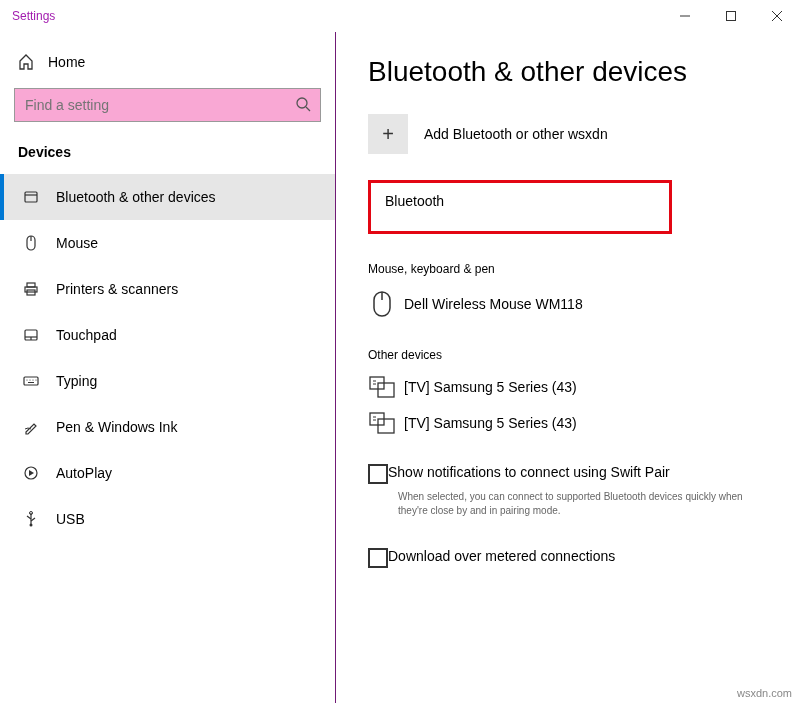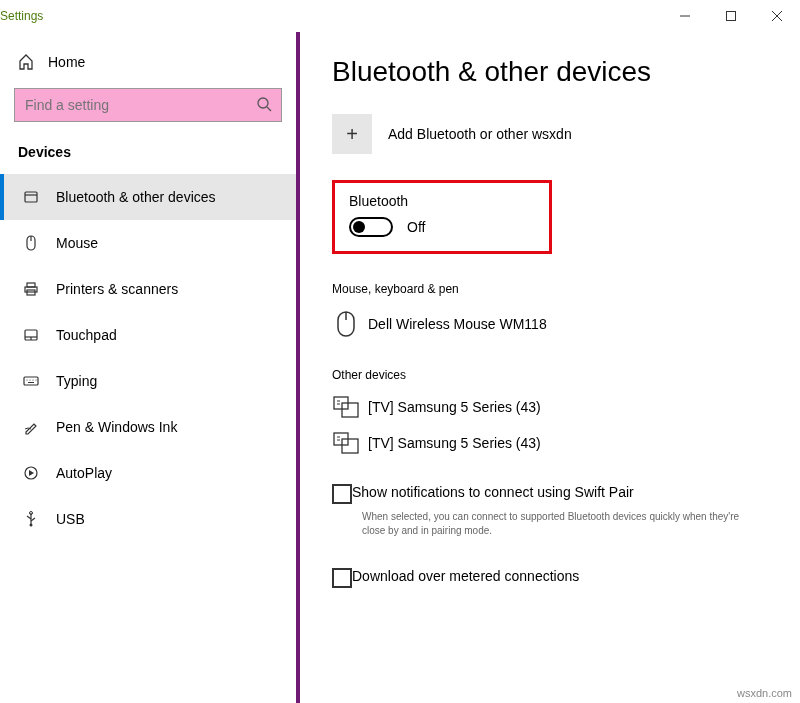--- a/index.html
+++ b/index.html
@@ -1,35 +1,35 @@
 <!DOCTYPE html>
 <html><head>
 <meta charset="utf-8">
 <style>
 * { box-sizing: border-box; margin: 0; padding: 0; font-family: "Segoe UI", Arial, sans-serif; }
 body { background: #fff; width: 800px; height: 703px; overflow: hidden; color: #000; }
-.titlebar { height: 32px; display: flex; align-items: center; font-size: 12px; color: #4d7c0f; }
+.titlebar { height: 32px; display: flex; align-items: center; padding-left: 12px; font-size: 12px; color: #a21caf; }
 .titlebar .spacer { flex: 1; }
 .titlebar .winbtn { width: 46px; height: 32px; display: flex; align-items: center; justify-content: center; color: #333; }
 .layout { display: flex; height: calc(703px - 32px); }
-.sidebar { width: 300px; border-right: 4px solid #701a75; padding-top: 16px; }
+.sidebar { width: 336px; border-right: 1px solid #701a75; padding-top: 16px; }
 .home-row { display: flex; align-items: center; gap: 14px; padding: 6px 18px 18px 18px; font-size: 14px; }
 .search { margin: 0 14px 22px 14px; position: relative; }
 .search input { width: 100%; height: 34px; border: 1px solid #999; padding: 0 34px 0 10px; font-size: 14px; background: #f9a8d4; }
 .search .sicon { position: absolute; right: 10px; top: 8px; color: #555; }
 .cat { font-weight: 600; font-size: 14px; padding: 0 18px 14px 18px; }
 .nav-item { display: flex; align-items: center; gap: 16px; height: 46px; padding: 0 18px 0 18px; font-size: 14px; border-left: 4px solid transparent; cursor: default; margin-left: 0; }
 .nav-item.active { background: #e6e6e6; border-left-color: #0078d4; }
 .nav-item .nicon { width: 18px; display: flex; justify-content: center; color: #333; }
 .main { flex: 1; padding: 24px 32px 0 32px; overflow: hidden; }
 .page-title { font-size: 28px; font-weight: 400; margin-bottom: 26px; }
 .add-row { display: flex; align-items: center; gap: 16px; margin-bottom: 26px; }
 .plusbox { width: 40px; height: 40px; background: #e6e6e6; display: flex; align-items: center; justify-content: center; font-size: 20px; color: #333; }
 .add-label { font-size: 14px; }
-.bt-box { border: 3px solid #e30613; padding: 10px 14px 14px 14px; width: 220px; margin-bottom: 28px; }
+.bt-box { border: 3px solid #e30613; padding: 10px 14px 14px 14px; width: 304px; margin-bottom: 28px; }
 .bt-label { font-size: 14px; margin-bottom: 8px; }
 .toggle-row { display: flex; align-items: center; gap: 14px; }
 .toggle { width: 44px; height: 20px; border: 2px solid #000; border-radius: 10px; position: relative; }
 .toggle::before { content: ""; position: absolute; width: 12px; height: 12px; background: #000; border-radius: 50%; top: 2px; left: 2px; }
 .toggle-state { font-size: 14px; }
 .section { font-size: 12px; font-weight: 400; margin-bottom: 14px; }
 .dev-row { display: flex; align-items: center; gap: 8px; margin-bottom: 14px; font-size: 14px; }
 .dev-icon { width: 28px; display: flex; justify-content: center; }
 .block { margin-bottom: 30px; }
 .chk-row { display: flex; align-items: flex-start; font-size: 14px; margin-bottom: 6px; }
@@ -168,24 +168,20 @@
   <div class="main">
     <h1 class="page-title">Bluetooth &amp; other devices</h1>
 
     <div class="add-row">
       <div class="plusbox">+</div>
       <span class="add-label">Add Bluetooth or other wsxdn</span>
     </div>
 
     <div class="bt-box">
       <div class="bt-label">Bluetooth</div>
-      <div class="toggle-row">
-        <div class="toggle"></div>
-        <span class="toggle-state">Off</span>
-      </div>
     </div>
 
     <div class="block">
       <div class="section">Mouse, keyboard &amp; pen</div>
       <div class="dev-row">
         <span class="dev-icon">
             <svg width="22" height="28" viewBox="0 0 22 28">
               <rect x="3" y="2" width="16" height="24" rx="8" fill="none" stroke="#333" stroke-width="1.5"></rect>
               <line x1="11" y1="2" x2="11" y2="10" stroke="#333" stroke-width="1.5"></line>
             </svg>

